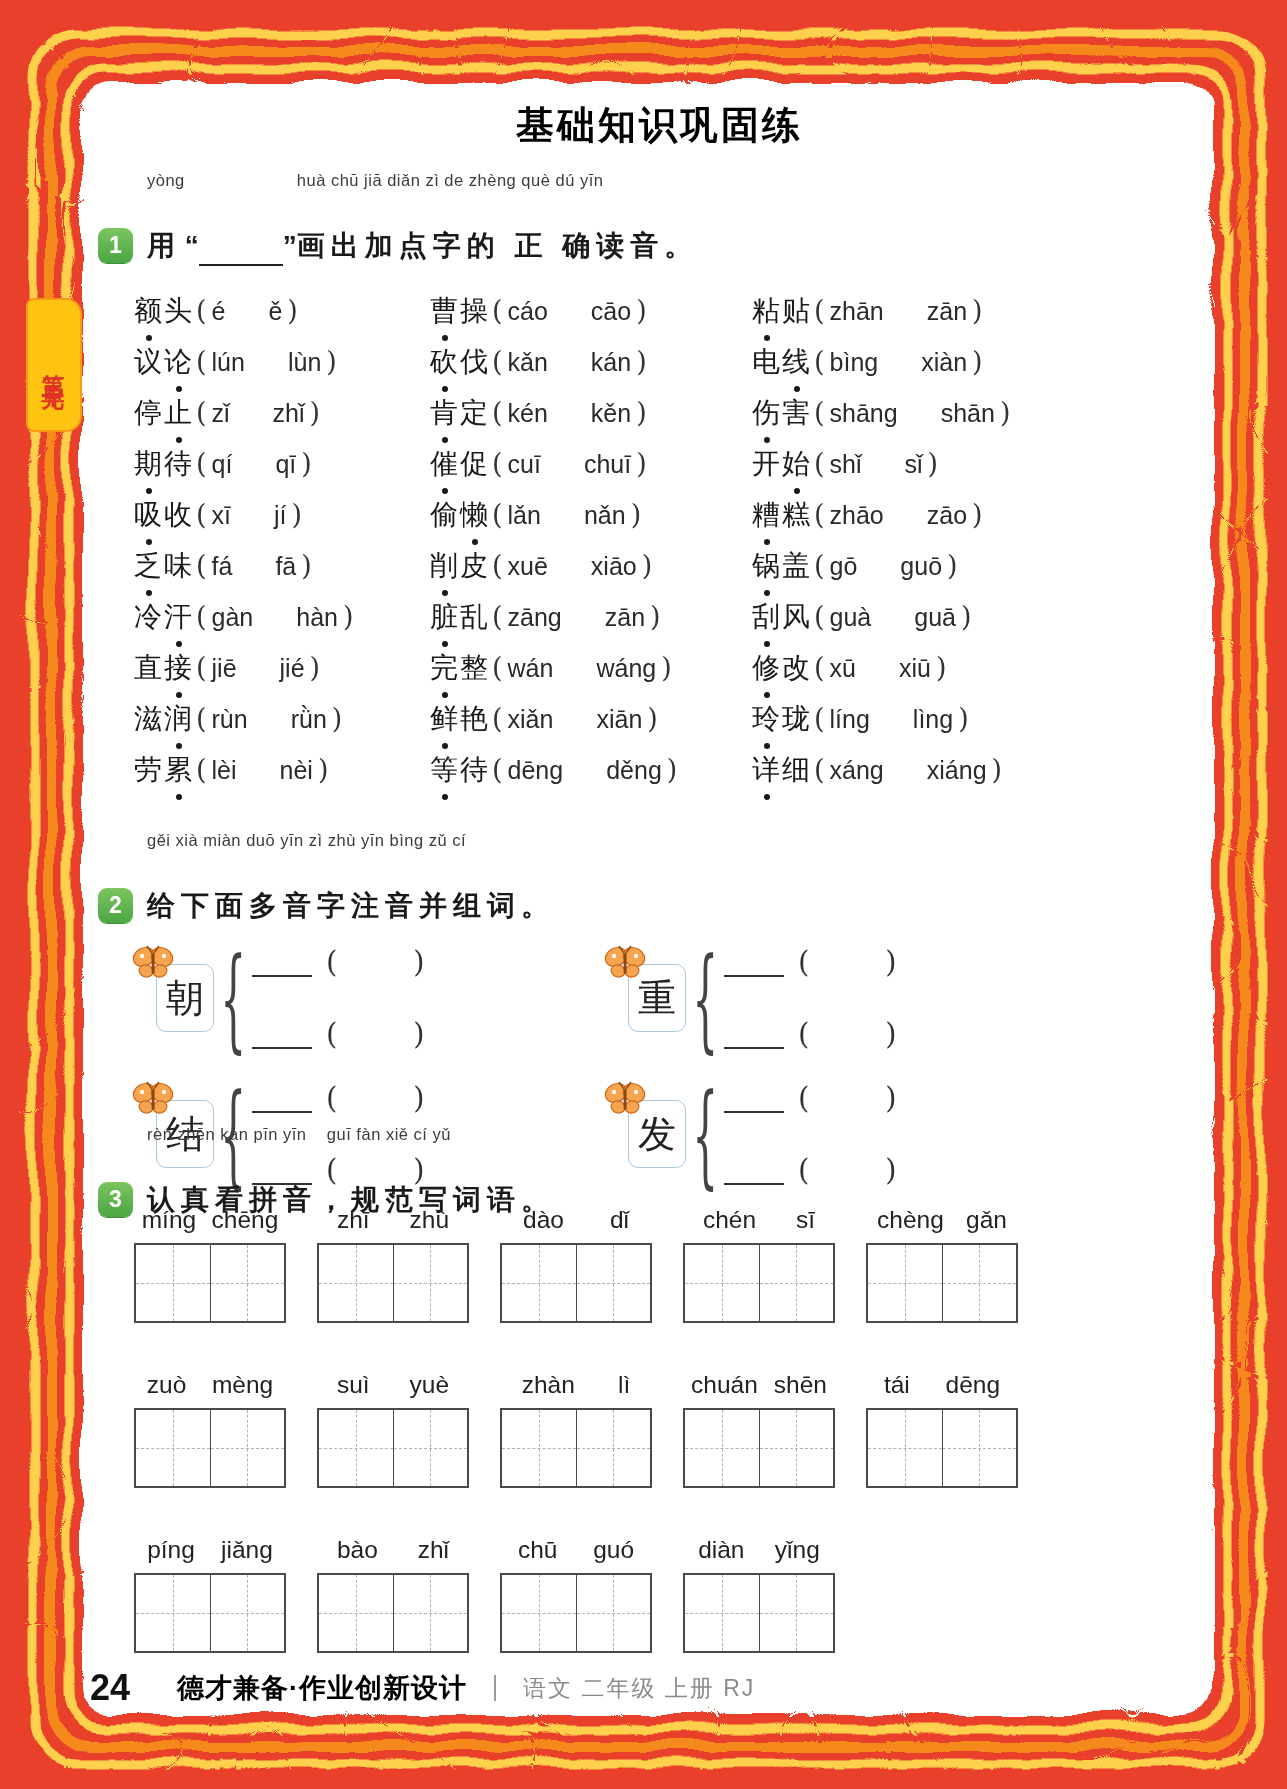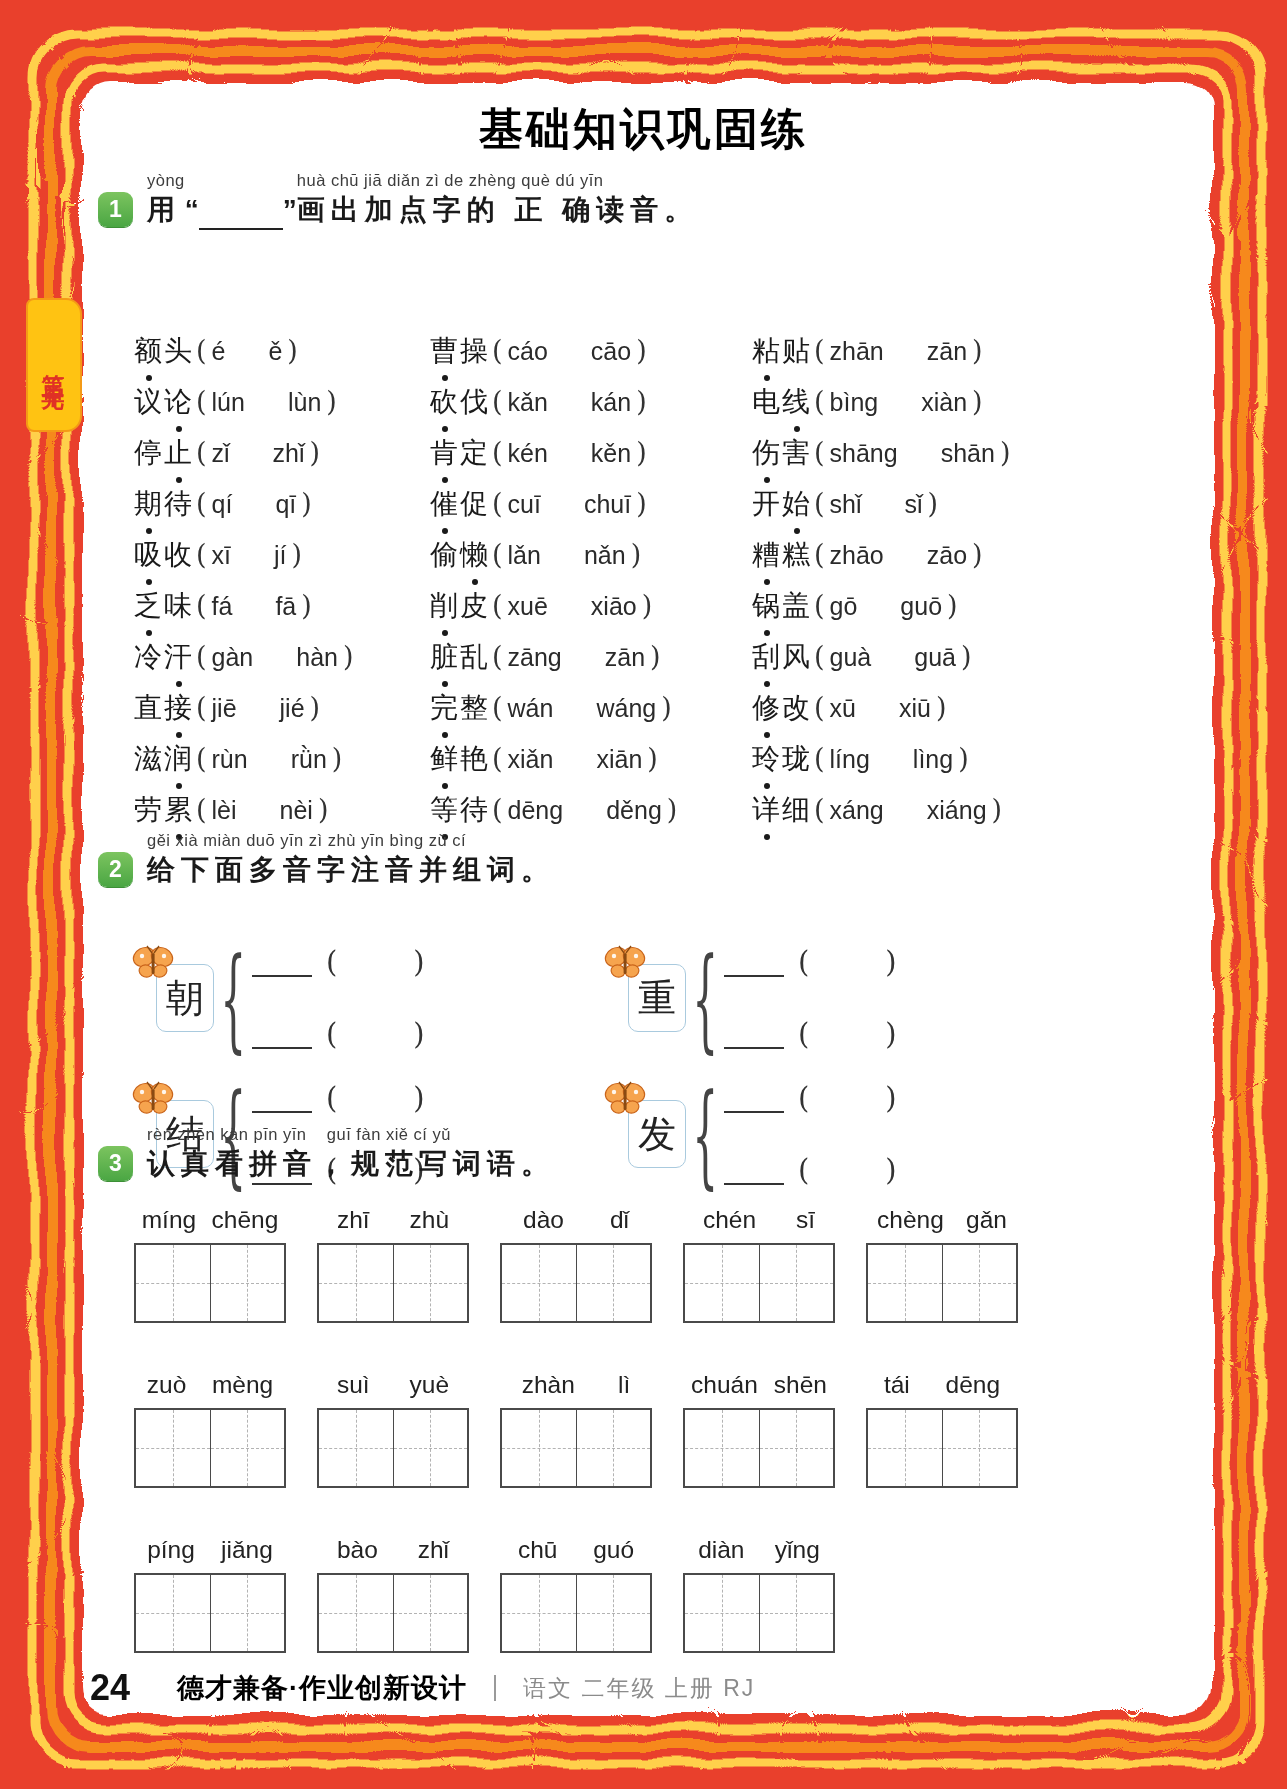--- a/index.html
+++ b/index.html
@@ -15,45 +15,45 @@
   .unit-tab{
     position:absolute;left:26px;top:298px;width:56px;height:134px;z-index:3;
     background:#ffc312;border:2px solid #f49a16;border-radius:8px 16px 16px 8px;
     display:flex;align-items:center;justify-content:center;
     writing-mode:vertical-rl;color:#e03125;font-weight:bold;font-size:23px;letter-spacing:5px;
     box-sizing:border-box;
   }
 
   .content{position:absolute;left:78px;top:78px;width:1131px;height:1633px;z-index:2;}
 
-  .title{position:absolute;top:22px;left:0;width:100%;margin:0;text-align:center;
-    font-size:44px;font-weight:900;letter-spacing:3px;color:#000;}
+  .title{position:absolute;top:22px;left:16px;width:100%;margin:0;text-align:center;
+    font-size:38px;font-weight:900;letter-spacing:3px;color:#000;}
 
   
   .qheader{position:absolute;display:flex;align-items:flex-end;gap:14px;}
   .qh1{top:92px;left:20px;} .qh2{top:752px;left:20px;} .qh3{top:1046px;left:20px;}
   .badge{
     width:35px;height:35px;margin-bottom:3px;border-radius:9px;
     background:linear-gradient(#7cc45f,#4aa643);
     color:#fff;font-size:23px;font-weight:bold;
     display:inline-flex;align-items:center;justify-content:center;
     box-shadow:0 1px 0 #3d8f36;
   }
   .qtitle{display:flex;align-items:flex-end;}
-  .seg{display:flex;flex-direction:column;align-items:flex-start;}
+  .seg{display:flex;flex-direction:column;align-items:flex-start;gap:36px;}
   .py{font-size:16.5px;color:#3c3c3c;white-space:pre;letter-spacing:.5px;line-height:20px;}
   .hz{font-size:28px;font-weight:bold;letter-spacing:6px;line-height:40px;white-space:pre;}
   .quoteblank{display:inline-flex;align-items:flex-end;letter-spacing:0;}
   .blankline{display:inline-block;width:84px;height:30px;border-bottom:2.5px solid #222;}
 
   
   .q1-grid{position:absolute;top:214px;left:56px;width:1010px;display:grid;
     grid-template-columns:296px 322px 1fr;row-gap:15px;}
   .q1-item{height:36px;display:flex;align-items:baseline;white-space:nowrap;}
-  .hz-word{font-family:"DejaVu Serif","Liberation Serif",serif;font-size:28px;letter-spacing:2px;margin-top:40px;}
+  .hz-word{font-family:"DejaVu Serif","Liberation Serif",serif;font-size:28px;letter-spacing:2px;}
   .dotted{position:relative;display:inline-block;}
   .dotted::after{content:"";position:absolute;left:50%;bottom:-11px;transform:translateX(-50%);
     width:6px;height:6px;border-radius:50%;background:#1a1a1a;}
   .opts{display:inline-flex;align-items:baseline;margin-left:2px;font-size:25px;color:#2a2a2a;}
   .par{font-family:"DejaVu Serif","Liberation Serif",serif;font-size:27px;font-weight:400;color:#333;}
   .opt{margin:0 5px;}
   .opt2{margin-left:38px;}
 
   
   .q2-grid{position:absolute;top:862px;left:56px;width:1020px;display:grid;

